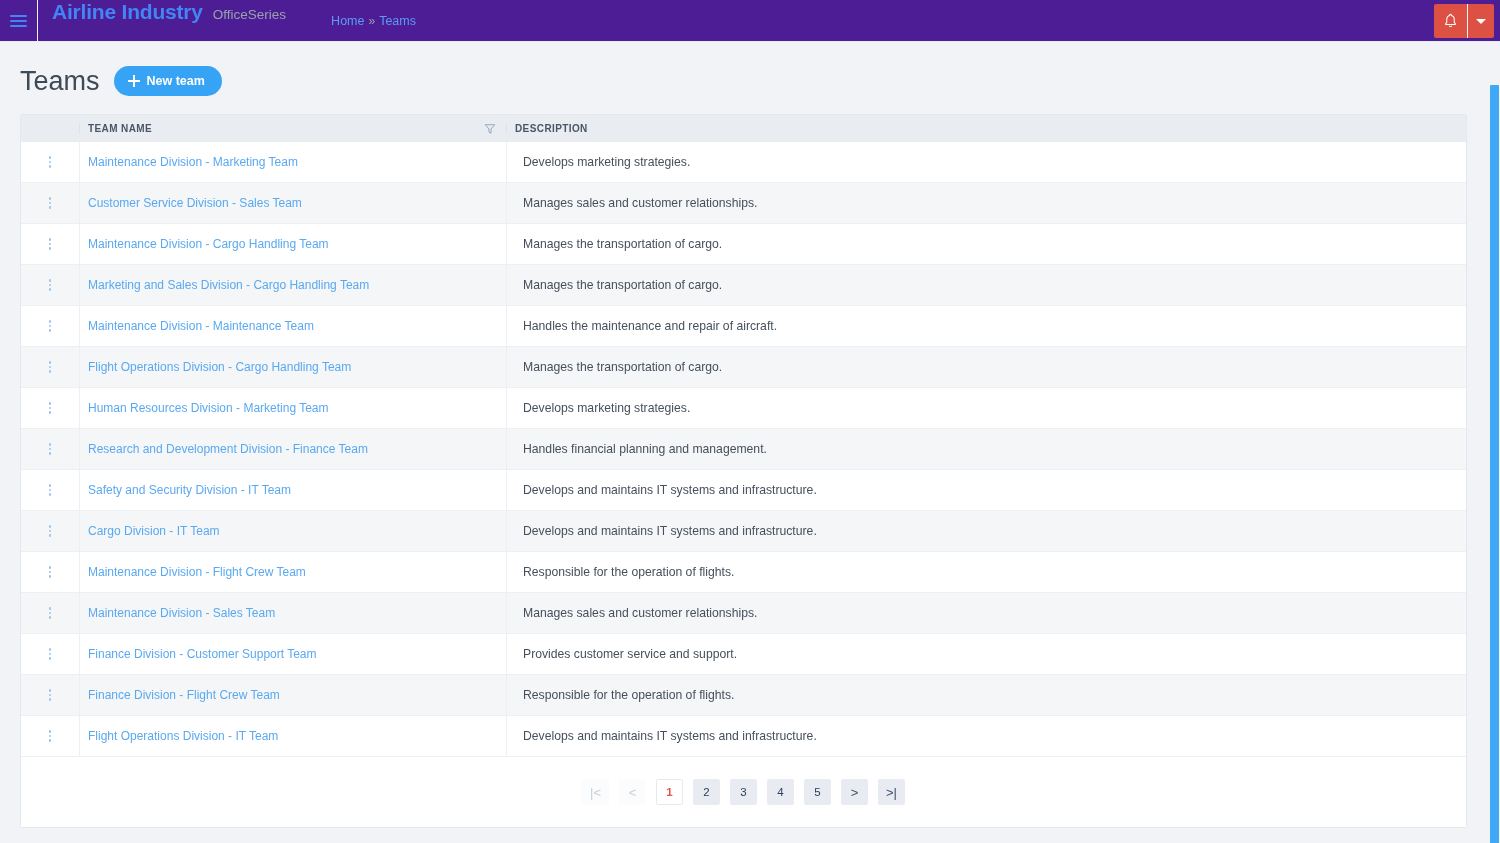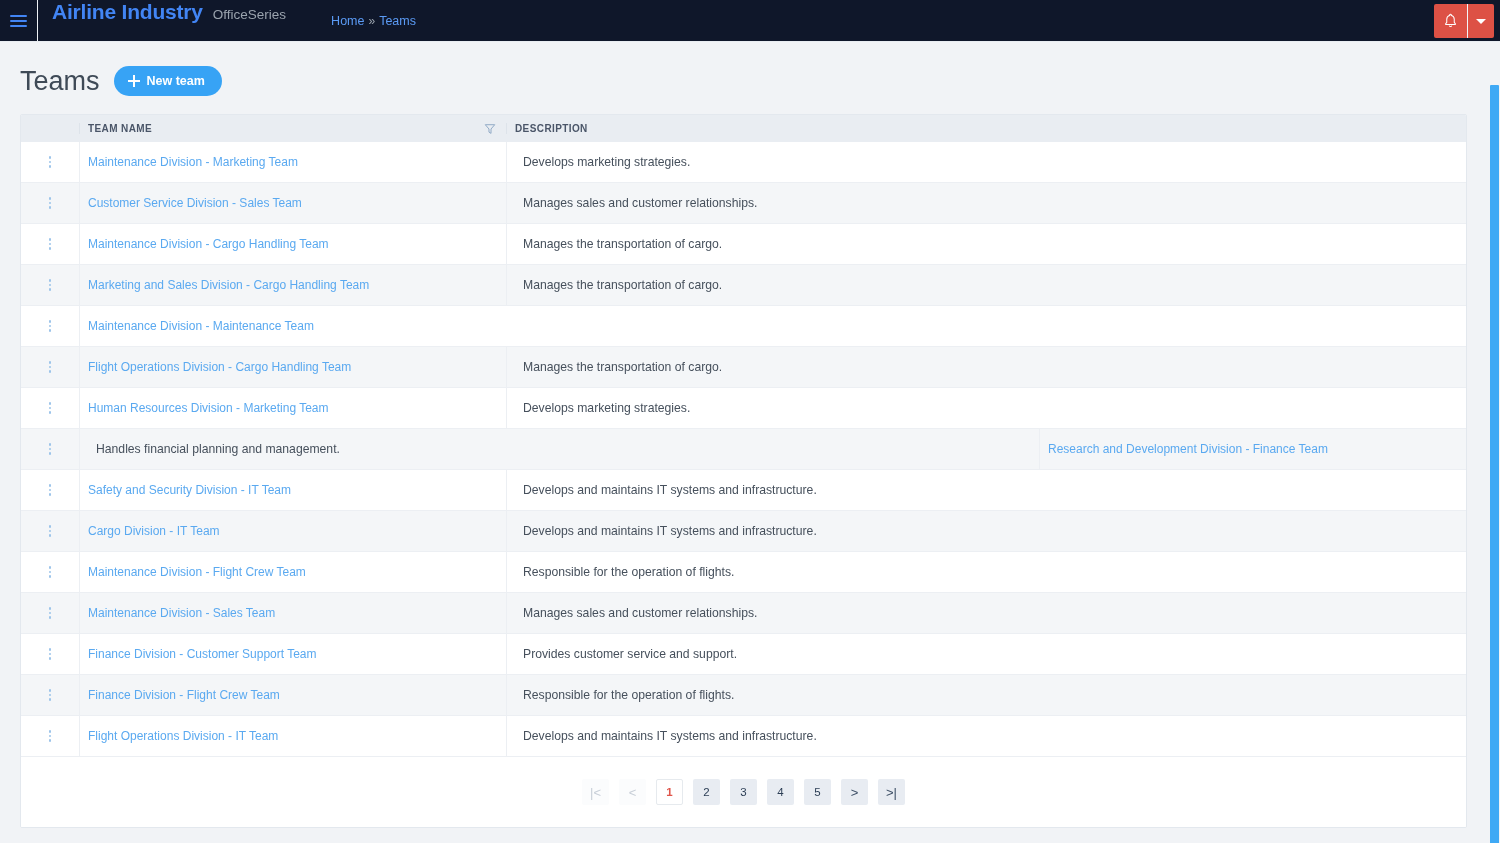--- a/index.html
+++ b/index.html
@@ -10,21 +10,21 @@
     overflow: hidden;
     background: #f1f3f6;
     font-family: "Liberation Sans", sans-serif;
     -webkit-font-smoothing: antialiased;
   }
 
   
   .navbar {
     position: relative;
     height: 42px;
-    background: #0f172a;
+    background: #4c1d95;
     display: flex;
     align-items: stretch;
     border-bottom: 1px solid #e9edf2;
   }
   .nav-burger {
     width: 38px;
     display: flex;
     align-items: center;
     justify-content: center;
     border-right: 1px solid #eef1f5;
@@ -395,20 +395,23 @@
           <div class="cell col-dots">
             <span class="dots">
               <i></i>
               <i></i>
               <i></i>
             </span>
           </div>
           <div class="cell col-name">
             <a class="team-link">Maintenance Division - Maintenance Team</a>
           </div>
+          <div class="cell col-desc">
+            <span class="desc-text">Handles the maintenance and repair of aircraft.</span>
+          </div>
         </div>
         <div class="grid-row alt">
           <div class="cell col-dots">
             <span class="dots">
               <i></i>
               <i></i>
               <i></i>
             </span>
           </div>
           <div class="cell col-name">
@@ -434,25 +437,25 @@
           </div>
         </div>
         <div class="grid-row alt">
           <div class="cell col-dots">
             <span class="dots">
               <i></i>
               <i></i>
               <i></i>
             </span>
           </div>
+          <div class="cell col-name">
+            <a class="team-link">Research and Development Division - Finance Team</a>
+          </div>
           <div class="cell col-desc">
             <span class="desc-text">Handles financial planning and management.</span>
-          </div>
-          <div class="cell col-name">
-            <a class="team-link">Research and Development Division - Finance Team</a>
           </div>
         </div>
         <div class="grid-row">
           <div class="cell col-dots">
             <span class="dots">
               <i></i>
               <i></i>
               <i></i>
             </span>
           </div>

